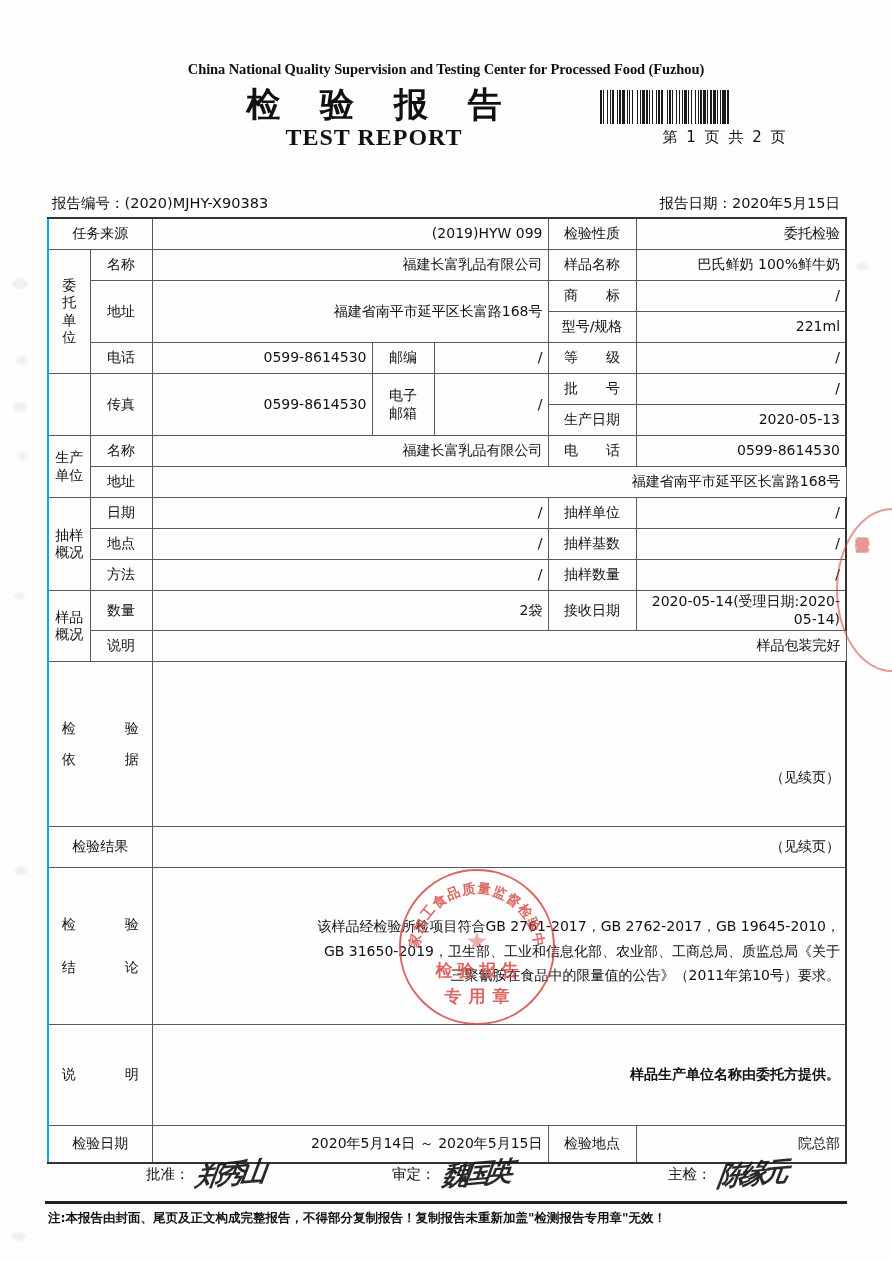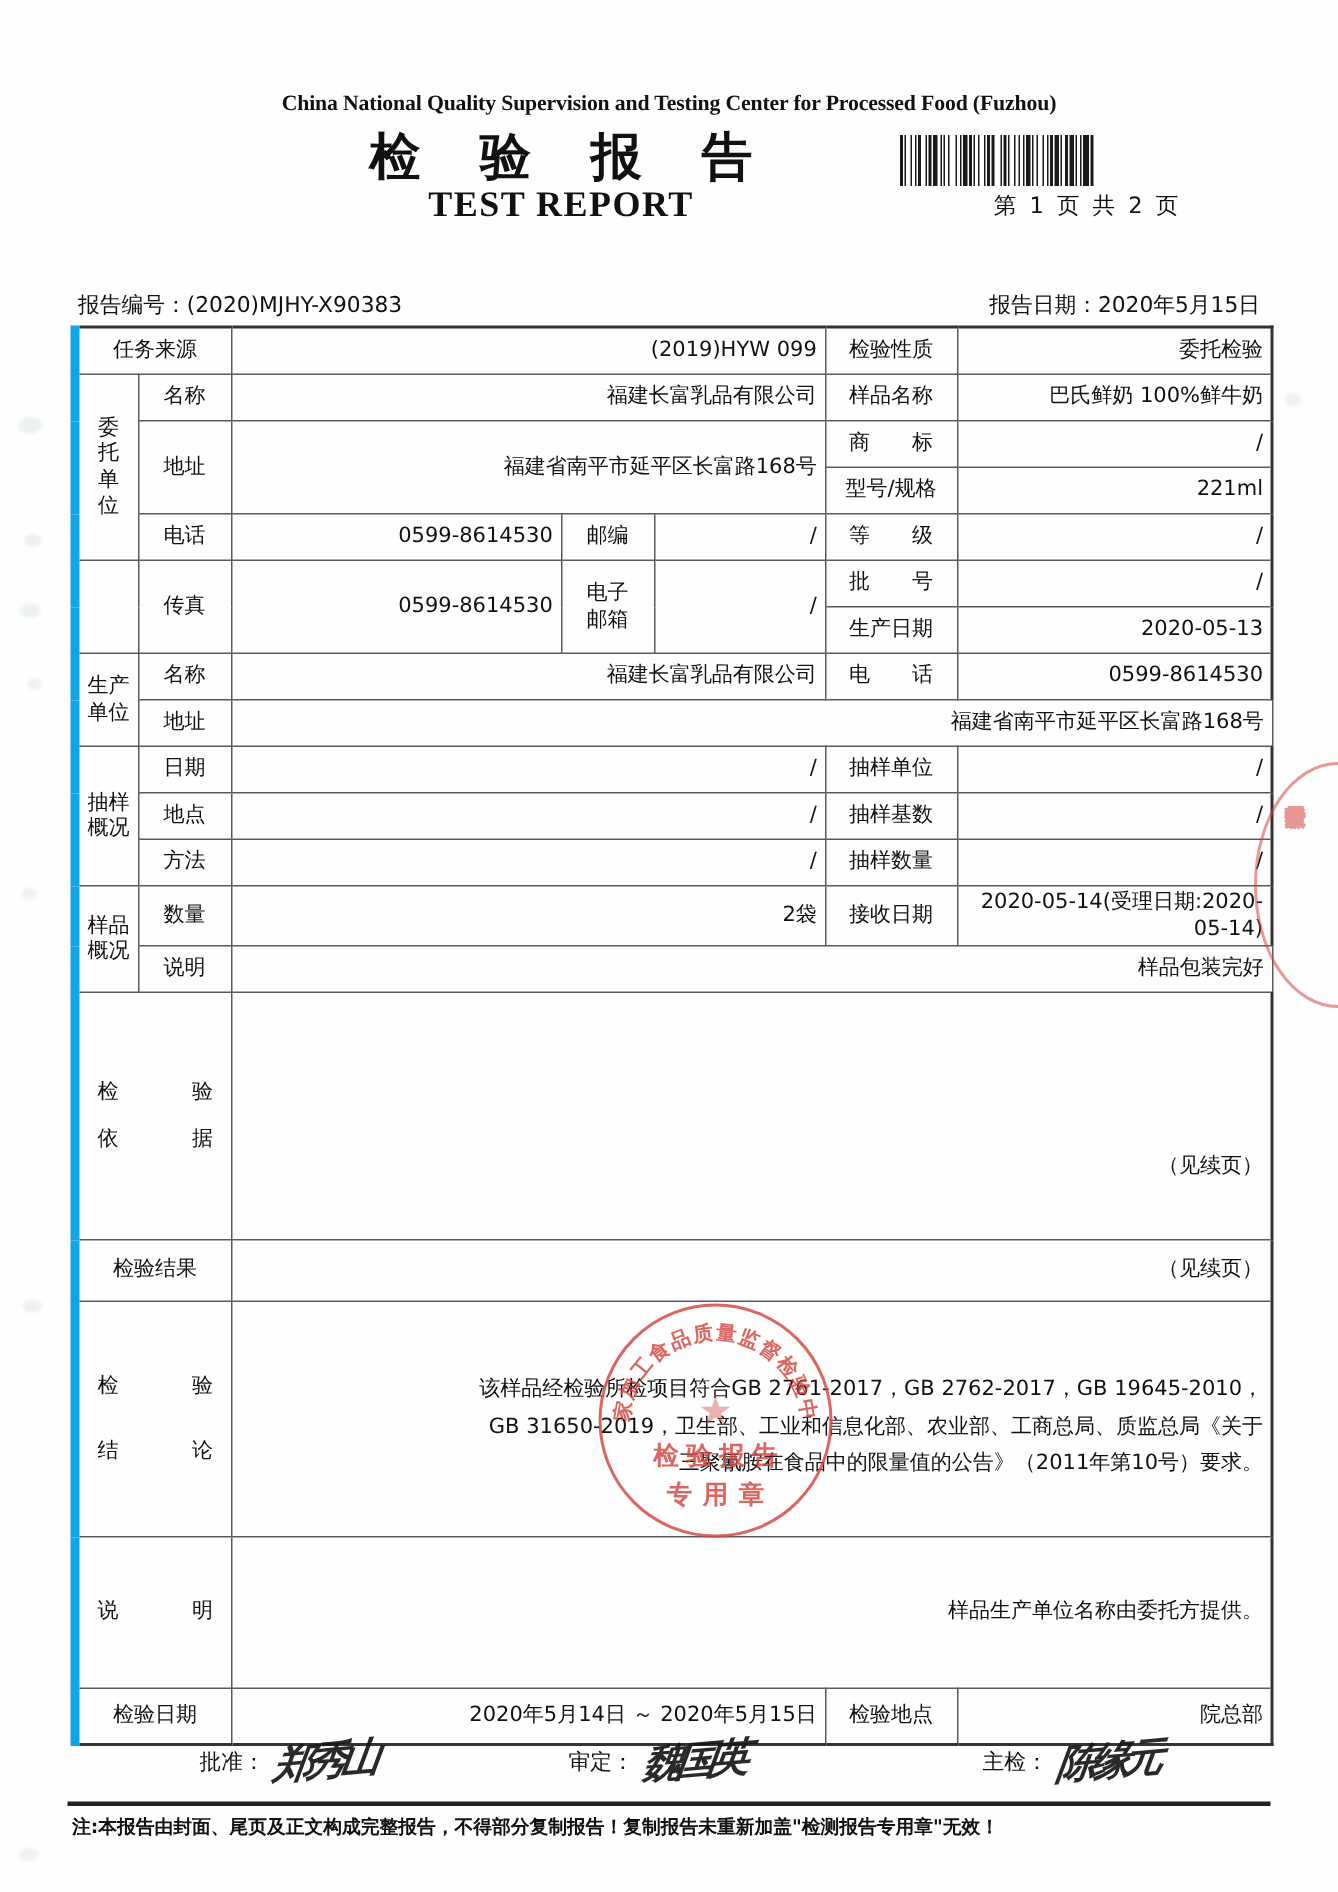--- a/index.html
+++ b/index.html
@@ -120,21 +120,21 @@
     table-layout: fixed;
     font-size: 14px;
   }
   .sheet td {
     border: 1px solid #5a5a5a;
     padding: 2px 5px;
     vertical-align: middle;
     height: 26px;
     line-height: 1.25;
   }
-  .sheet .outer-l { border-left: 6px solid #0ea5e9; margin-left: 42px; }
+  .sheet .outer-l { border-left: 2px solid #0ea5e9; margin-left: 42px; }
   .sheet .outer-r { border-right: 2px solid #333; }
   .sheet .outer-t { border-top: 2px solid #333; }
   .sheet .outer-b { border-bottom: 2px solid #333; }
   .lbl {
     text-align: center;
     white-space: nowrap;
   }
   .lbl-sp {
     text-align: center;
     letter-spacing: 0.5em;
@@ -229,20 +229,21 @@
     left: 47px;
     right: 47px;
     top: 1152px;
     height: 44px;
   }
   .sign-item {
     position: absolute;
     display: flex;
     align-items: center;
     font-size: 14.5px;
+    margin-left: 13px;
   }
   .sign-ink {
     margin-left: 6px;
     font-family: "DejaVu Serif", serif;
     font-size: 27px;
     font-style: italic;
     font-weight: bold;
     color: #15171a;
     transform: skewX(-12deg) rotate(-5deg);
     letter-spacing: -5px;
@@ -472,21 +473,21 @@
           <div class="concl">
             <div>该样品经检验所检项目符合GB 2761-2017，GB 2762-2017，GB 19645-2010，</div>
             <div>GB 31650-2019，卫生部、工业和信息化部、农业部、工商总局、质监总局《关于</div>
             <div>三聚氰胺在食品中的限量值的公告》（2011年第10号）要求。</div>
           </div>
         </td>
       </tr>
 
       <tr>
         <td class="lbl-sp outer-l" colspan="2" style="height:96px;">说　　明</td>
-        <td class="val cell-top outer-r" colspan="5" style="">样品生产单位名称由委托方提供。</td>
+        <td class="val cell-top outer-r" colspan="5" style="font-weight:bold;">样品生产单位名称由委托方提供。</td>
       </tr>
 
       <tr>
         <td class="lbl outer-l outer-b" colspan="2" style="height:32px;">检验日期</td>
         <td class="val outer-b" colspan="3">2020年5月14日 ～ 2020年5月15日</td>
         <td class="lbl outer-b">检验地点</td>
         <td class="val outer-b outer-r">院总部</td>
       </tr>
 
     </tbody>

